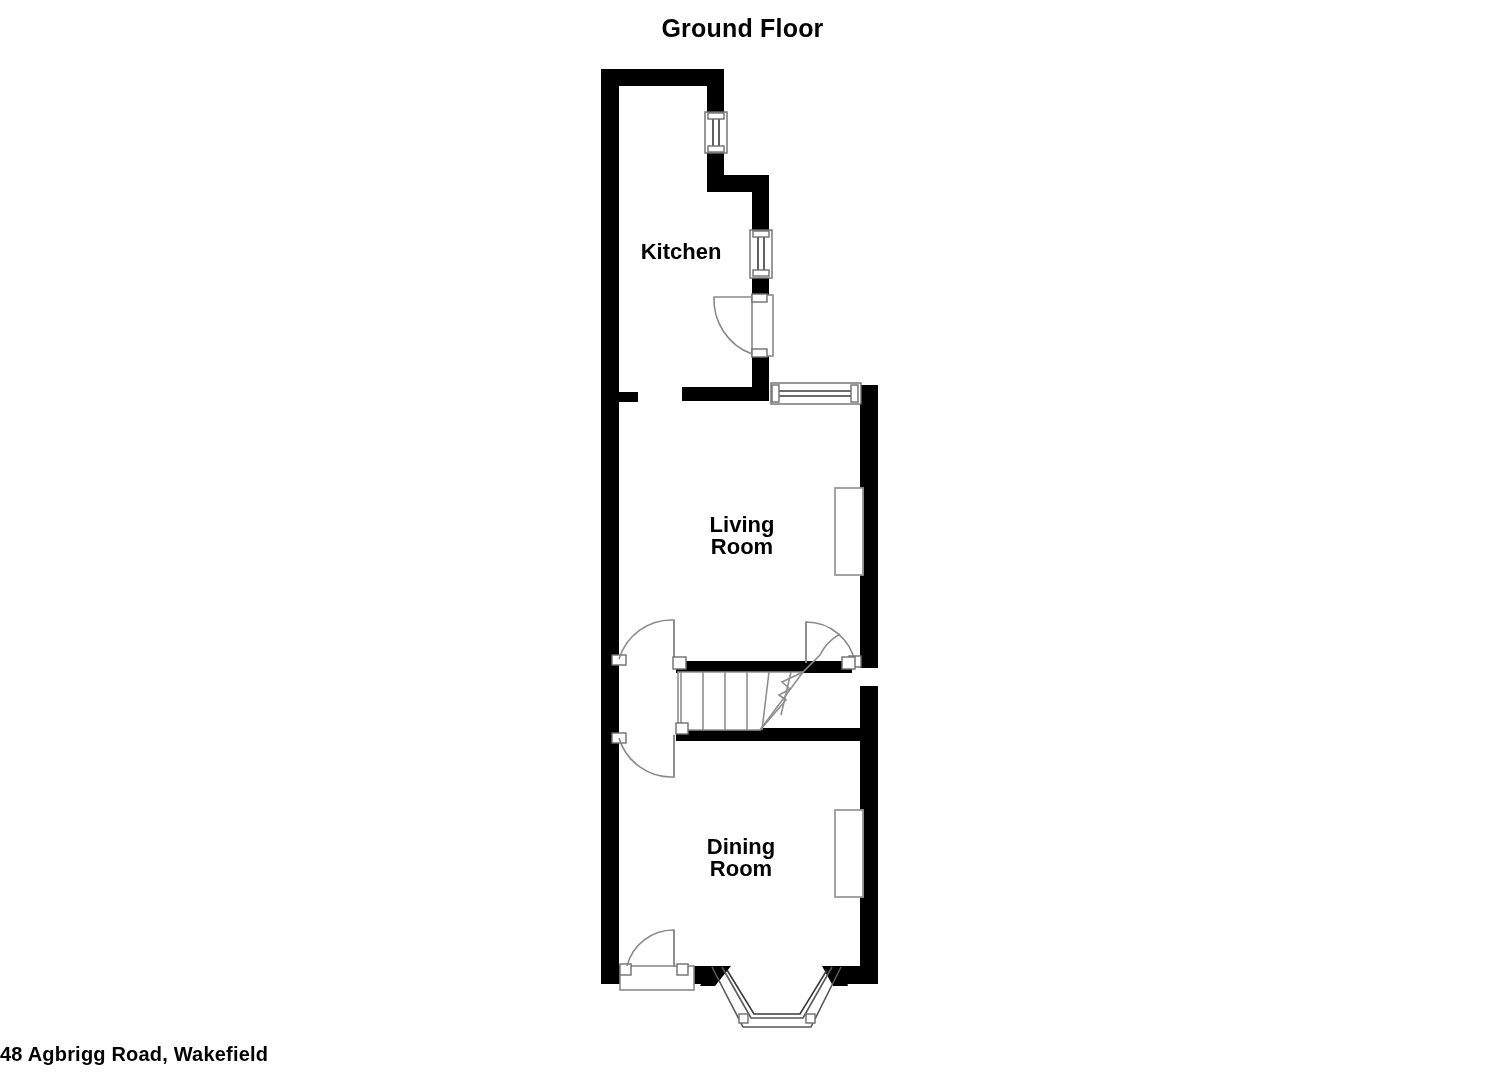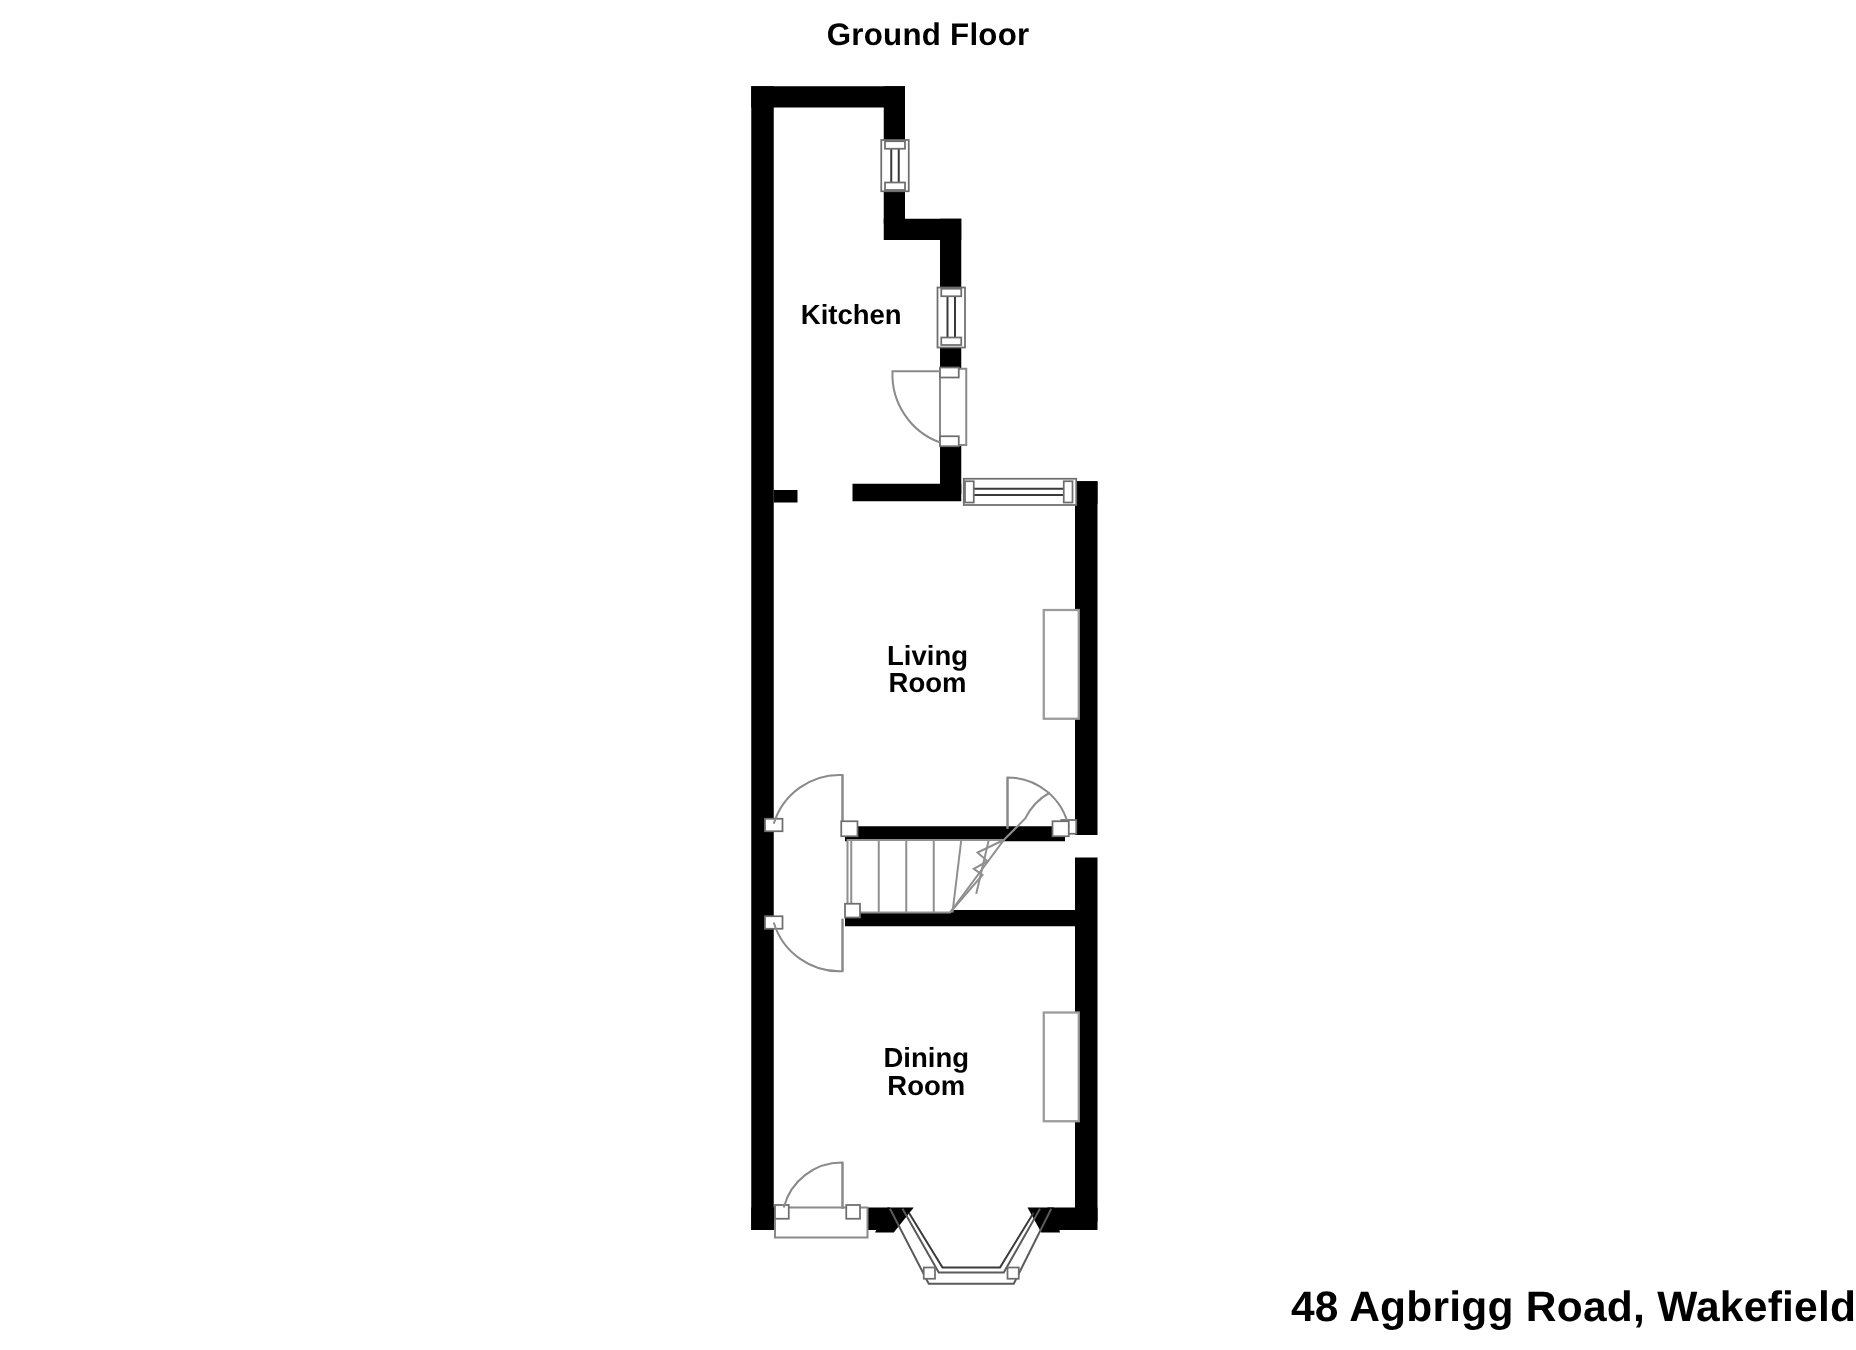--- a/index.html
+++ b/index.html
@@ -30,23 +30,23 @@
     font-size: 25px;
     font-weight: bold;
     color: #000000;
     letter-spacing: 0.2px;
   }
   .caption-text {
     position: absolute;
     left: 0;
     bottom: 14px;
     width: 1485px;
-    text-align: right;
-    font-family: "Liberation Sans", sans-serif;
-    font-size: 34px;
+    text-align: left;
+    font-family: "Liberation Sans", sans-serif;
+    font-size: 20px;
     font-weight: bold;
     color: #000000;
     letter-spacing: 0.2px;
   }
   svg.floorplan {
     position: absolute;
     left: 0;
     top: 0;
     width: 1485px;
     height: 1080px;

